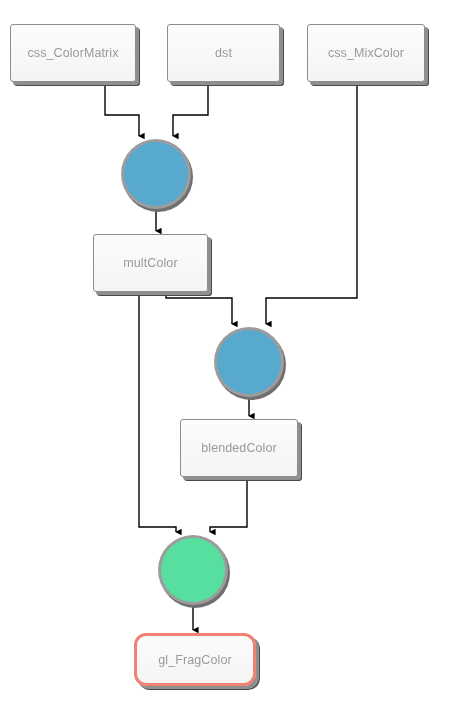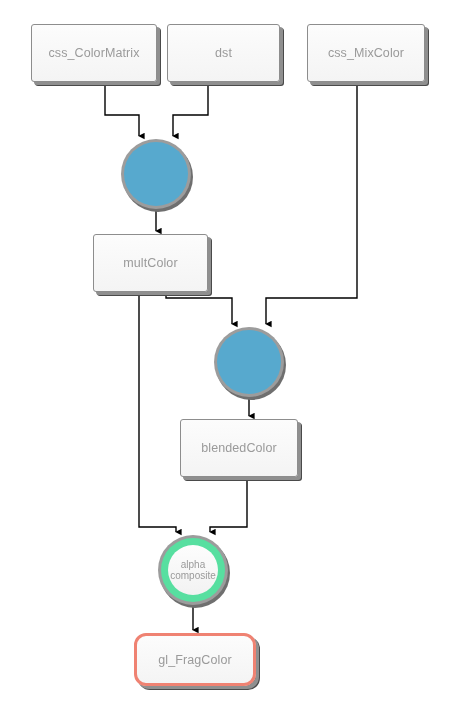--- a/index.html
+++ b/index.html
@@ -116,21 +116,21 @@
         <polyline points="166,292 166,298 232,298 232,324" fill="none" stroke="#000000" stroke-width="1.4" marker-end="url(#arrowhead)"></polyline>
         <polyline points="357,82 357,298 266,298 266,324" fill="none" stroke="#000000" stroke-width="1.4" marker-end="url(#arrowhead)"></polyline>
         <polyline points="249,397 249,416" fill="none" stroke="#000000" stroke-width="1.4" marker-end="url(#arrowhead)"></polyline>
         <polyline points="139,292 139,527 176,527 176,532" fill="none" stroke="#000000" stroke-width="1.4" marker-end="url(#arrowhead)"></polyline>
         <polyline points="247,477 247,527 210,527 210,532" fill="none" stroke="#000000" stroke-width="1.4" marker-end="url(#arrowhead)"></polyline>
         <polyline points="193,605 193,630" fill="none" stroke="#000000" stroke-width="1.4" marker-end="url(#arrowhead)"></polyline>
       </g>
   </svg>
 
   <div id="node-group">
-      <div class="rect-node" style="left: 31px; top: 24px; width: 126px; height: 58px;">
+      <div class="rect-node" style="left: 10px; top: 24px; width: 126px; height: 58px;">
         <span class="rect-label">css_ColorMatrix</span>
       </div>
       <div class="rect-node" style="left: 167px; top: 24px; width: 113px; height: 58px;">
         <span class="rect-label">dst</span>
       </div>
       <div class="rect-node" style="left: 307px; top: 24px; width: 118px; height: 58px;">
         <span class="rect-label">css_MixColor</span>
       </div>
       <div class="circle-node accent-blue" style="left: 121px; top: 139px; width: 70px; height: 70px;">
         <div class="ring"></div>
@@ -139,23 +139,19 @@
         <span class="rect-label">multColor</span>
       </div>
       <div class="circle-node accent-blue" style="left: 214px; top: 327px; width: 70px; height: 70px;">
         <div class="ring"></div>
       </div>
       <div class="rect-node" style="left: 180px; top: 419px; width: 118px; height: 58px;">
         <span class="rect-label">blendedColor</span>
       </div>
       <div class="circle-node accent-green" style="left: 158px; top: 535px; width: 70px; height: 70px;">
         <div class="ring"></div>
-        <div class="inner">
-          <span class="circ-label">alpha
-composite</span>
-        </div>
       </div>
       <div class="rect-node accent-coral" style="left: 134px; top: 633px; width: 122px; height: 53px;">
         <span class="rect-label">gl_FragColor</span>
       </div>
     </div>
 
 </div>
 
 </body></html>

